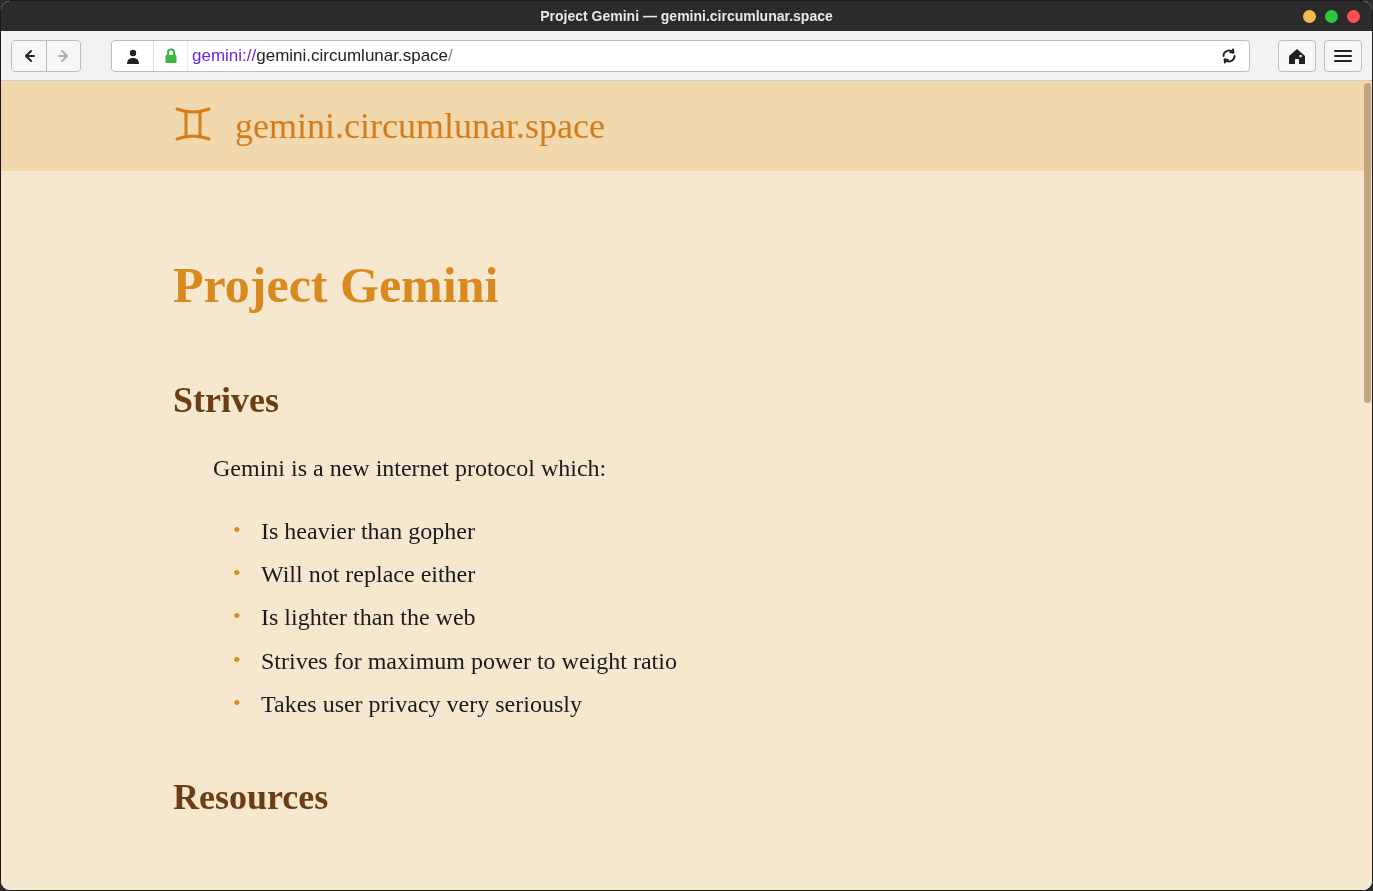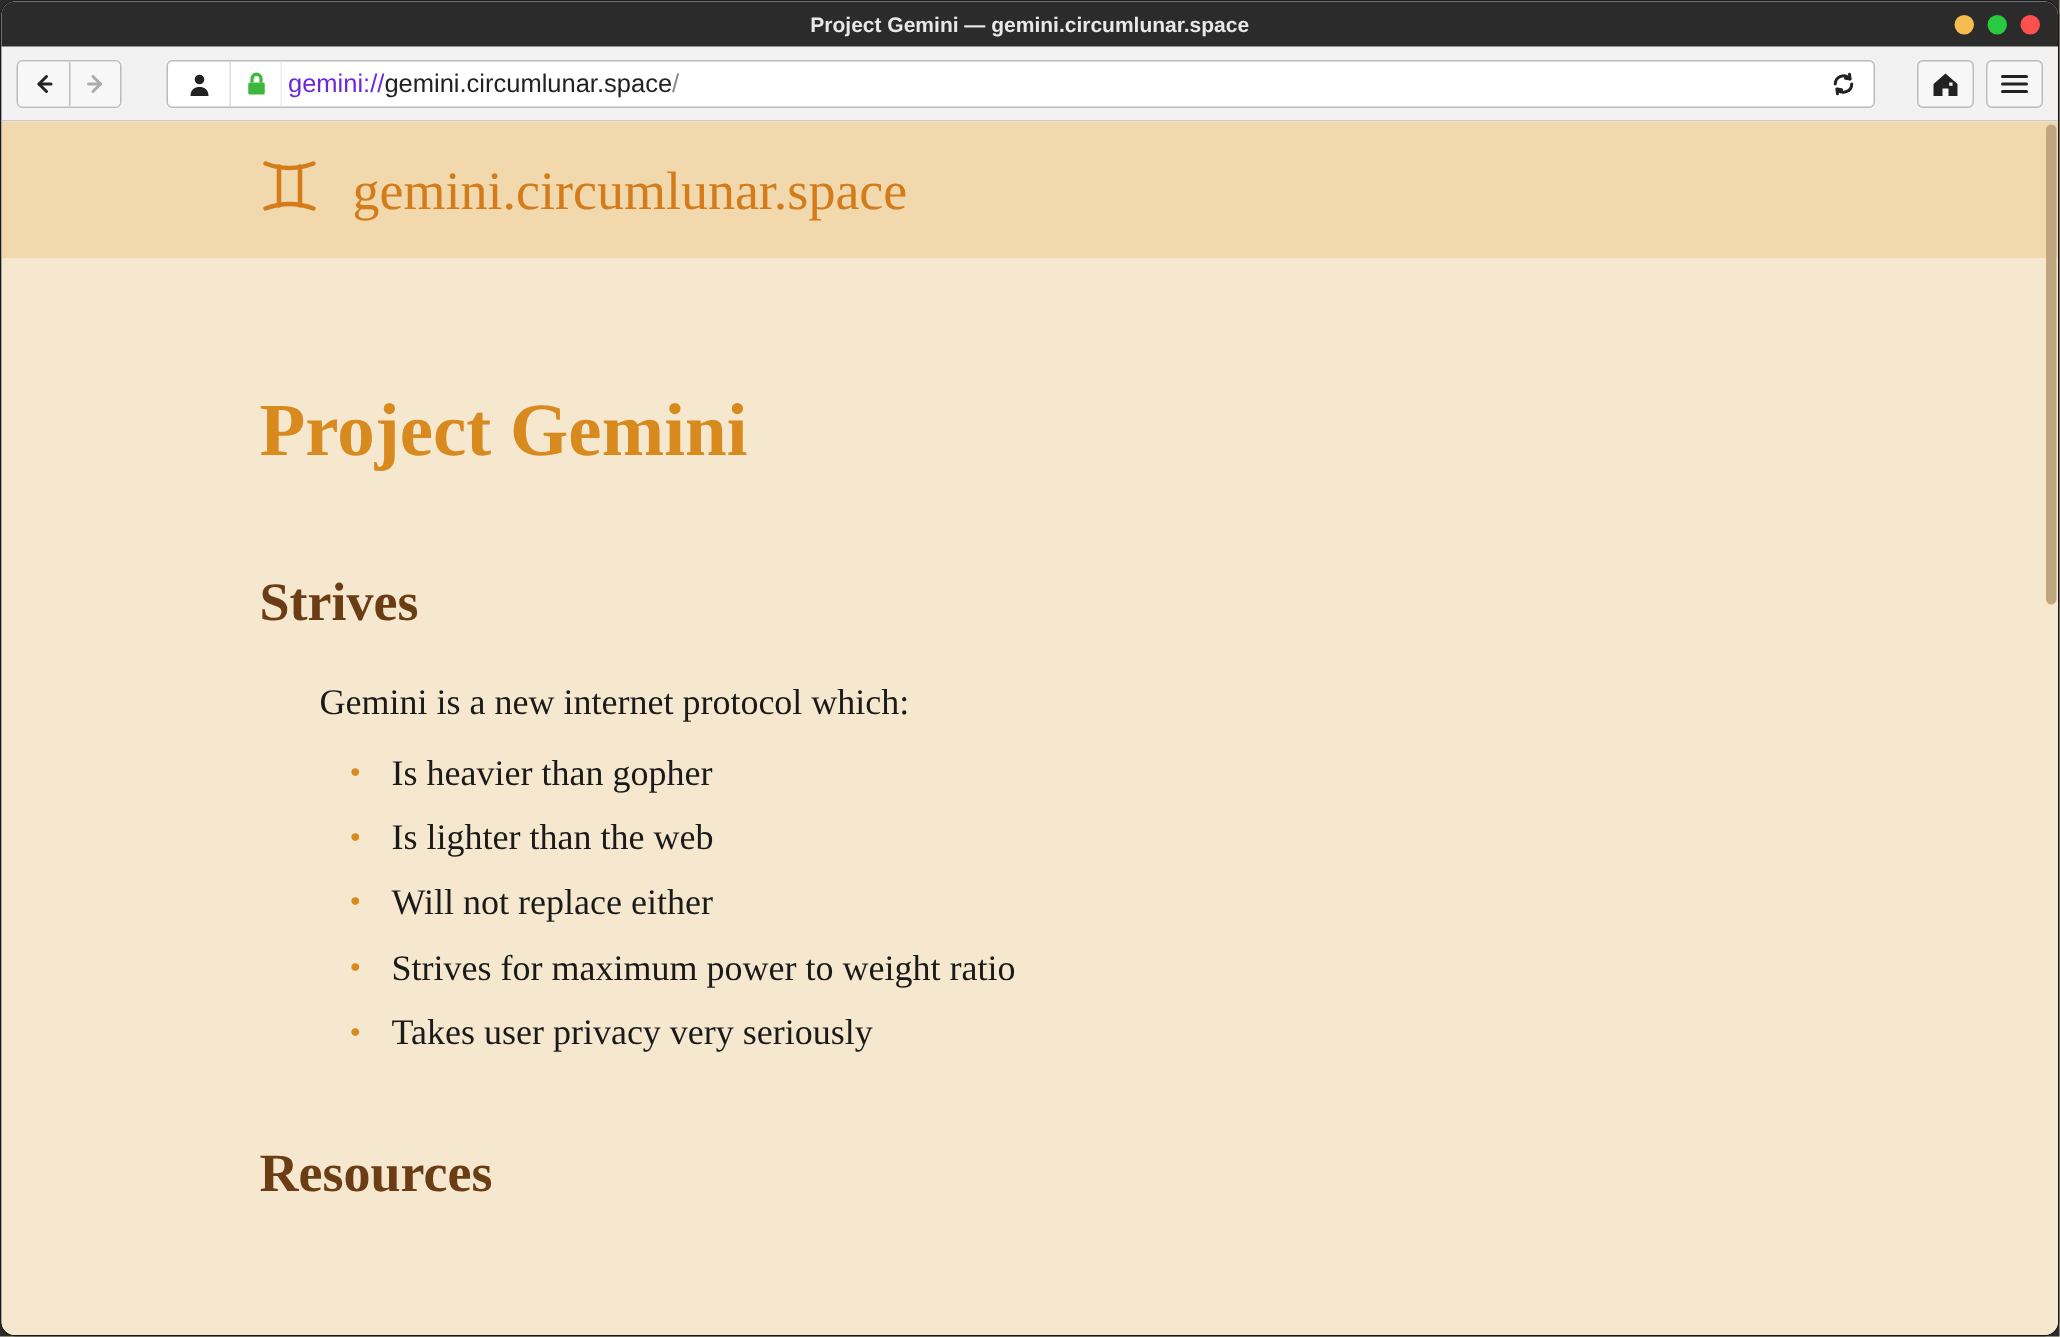--- a/index.html
+++ b/index.html
@@ -166,21 +166,21 @@
   h2.page-h2 {
     color: #6a3d14;
     font-size: 36px;
     font-weight: 700;
     margin-bottom: 34px;
     margin-top: 50px;
   }
   p.intro {
     color: #1a1a1a;
     font-size: 24px;
-    margin-bottom: 12px;
+    margin-bottom: 28px;
     padding-left: 40px;
   }
   ul.feature-list {
     list-style: none;
     padding-left: 60px;
   }
   ul.feature-list li {
     color: #1a1a1a;
     font-size: 24px;
     line-height: 1.8;
@@ -303,22 +303,22 @@
 
     <div class="page-body">
       <h1 class="page-h1">Project Gemini</h1>
 
       <h2 class="page-h2">Strives</h2>
 
       <p class="intro">Gemini is a new internet protocol which:</p>
 
       <ul class="feature-list">
         <li>Is heavier than gopher</li>
+        <li>Will not replace either</li>
         <li>Is lighter than the web</li>
-        <li>Will not replace either</li>
         <li>Strives for maximum power to weight ratio</li>
         <li>Takes user privacy very seriously</li>
       </ul>
 
       <h2 class="page-h2">Resources</h2>
     </div>
 
     <div class="scrollbar-track">
       <div class="scrollbar-thumb"></div>
     </div>

